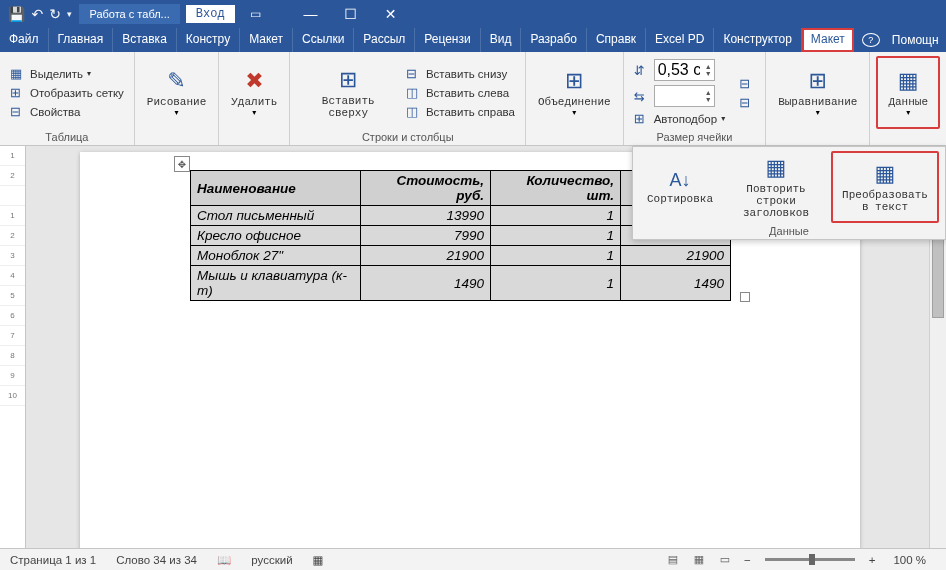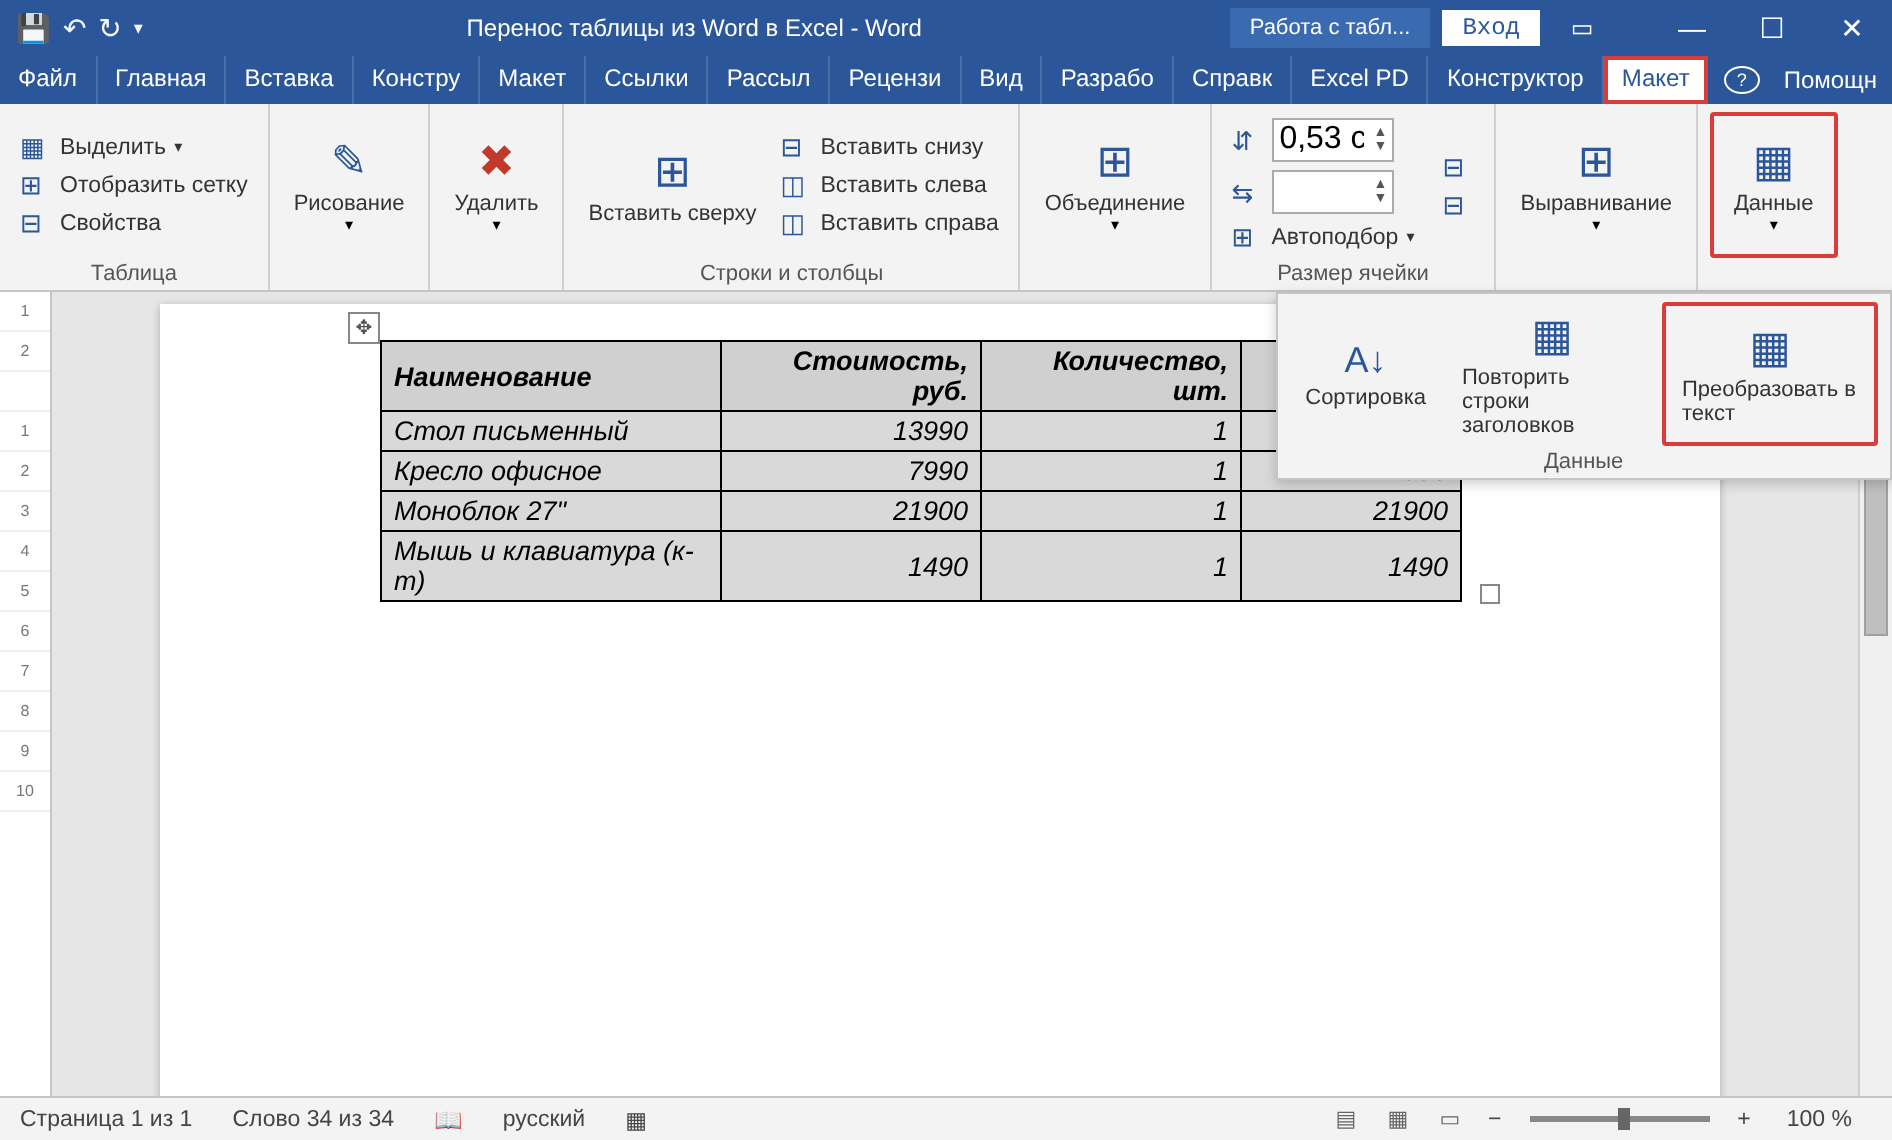--- a/index.html
+++ b/index.html
@@ -24,21 +24,21 @@
 .tabs .help span { padding: 4px 8px; display: flex; align-items: center; gap: 4px; }
 .tabs .help-icon { width:14px; height:14px; border:1.5px solid #fff; border-radius:50%; display:inline-flex; align-items:center; justify-content:center; font-size:9px; }
 
 
 .ribbon { height: 94px; background: #f3f3f3; border-bottom: 1px solid #c5c5c5; display: flex; position: relative; }
 .group { display: flex; flex-direction: column; border-right: 1px solid #d0d0d0; padding: 4px 6px 0; position: relative; }
 .group-body { flex: 1; display: flex; gap: 2px; }
 .group-label { text-align: center; font-size: 11px; color: #555; height: 16px; line-height: 16px; }
 .btn-col { display: flex; flex-direction: column; align-items: center; justify-content: center; padding: 2px 6px; cursor: pointer; }
 .btn-col .icon { font-size: 22px; color: #2b579a; }
-.btn-col .lbl { font-size: 11px; color: #333; text-align: left; margin-top: 2px; }
+.btn-col .lbl { font-size: 11px; color: #333; text-align: center; margin-top: 2px; font-family: Liberation Mono, monospace; }
 .btn-row { display: flex; flex-direction: column; justify-content: center; }
 .btn-row > div { font-size: 11.5px; color: #333; padding: 2px 4px; display: flex; align-items: center; gap: 4px; cursor: pointer; white-space: nowrap; }
 .btn-row .ic { font-size: 13px; color: #2b579a; width: 16px; }
 .spin { display: inline-flex; align-items: center; border: 1px solid #ababab; background:#fff; }
 .spin input { width: 48px; border: none; font-size: 16px; padding: 1px 3px; outline:none; }
 .spin .arr { display:flex; flex-direction:column; font-size:7px; padding:0 2px; color:#555; }
 
 .highlight-box { border: 2px solid #d93c3c; border-radius: 2px; }
 
 
@@ -82,21 +82,20 @@
 </head>
 <body>
 
 <div class="titlebar">
   <div class="qat">
     <span>💾</span>
     <span>↶</span>
     <span>↻</span>
     <span style="font-size:9px">▾</span>
   </div>
-  <div class="title">Перенос таблицы из Word в Excel  -  Word</div>
   <div class="context-tab">Работа с табл...</div>
   <button class="login-btn">Вход</button>
   <span style="width:30px;text-align:center">▭</span>
   <div class="win-controls">
     <span>—</span>
     <span>☐</span>
     <span>✕</span>
   </div>
 </div>
 

